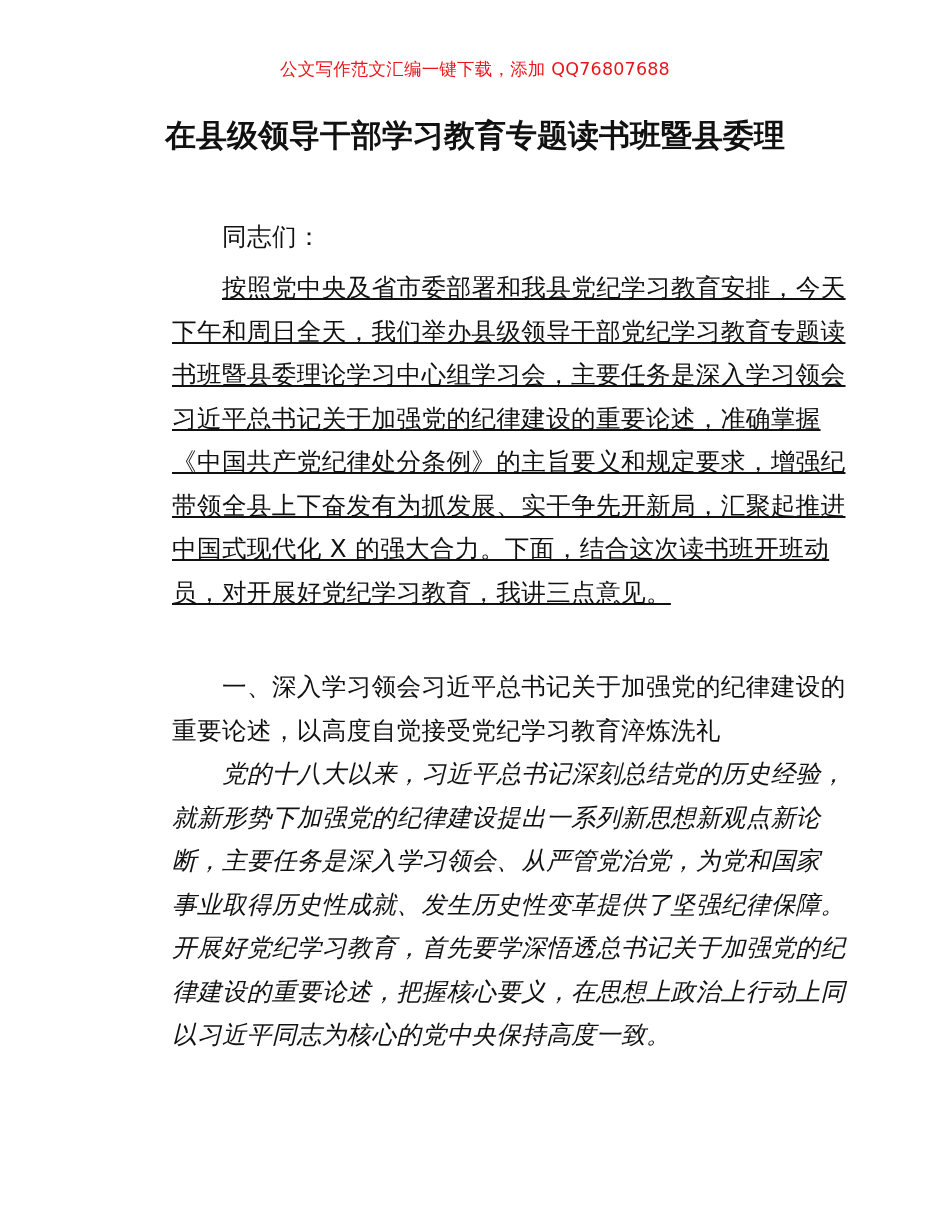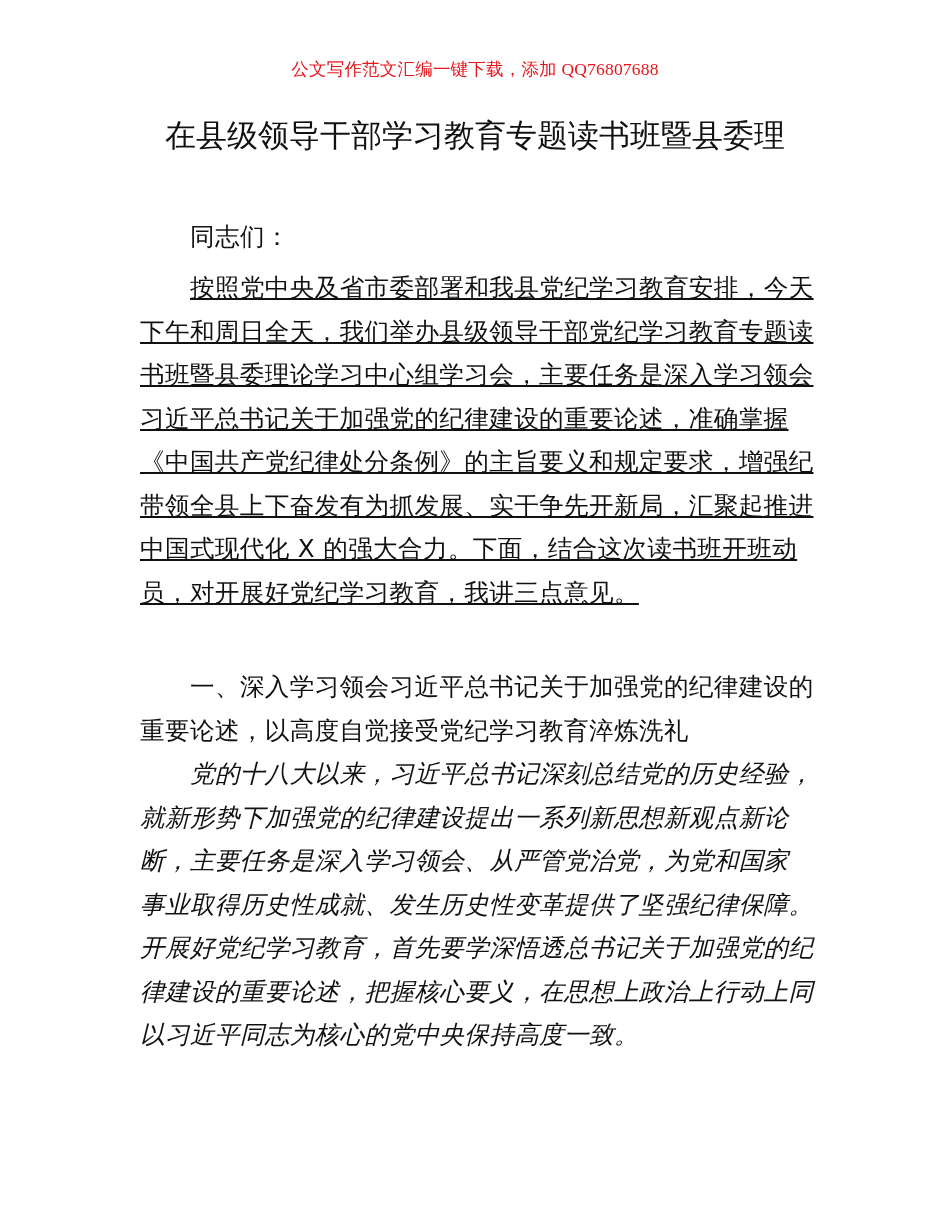--- a/index.html
+++ b/index.html
@@ -26,48 +26,48 @@
     .header-banner {
       position: absolute;
       top: 57px;
       left: 0;
       width: 950px;
       text-align: center;
       color: #e8161c;
       font-size: 17.5px;
       line-height: 24px;
       letter-spacing: 0.2px;
-      font-family: Liberation Serif, serif;
     }
     .title {
       position: absolute;
       top: 112px;
       left: 140px;
       width: 670px;
       text-align: center;
       font-size: 31px;
       line-height: 46px;
-      font-weight: normal;
+      font-weight: bold;
       color: #111111;
       margin: 0;
     }
     .title-line { display: block; white-space: nowrap; }
     .body-text {
       position: absolute;
       left: 140px;
       width: 672px;
       font-size: 24.6px;
       color: #111111;
     }
     .line {
       display: block;
       white-space: nowrap;
       height: 43.5px;
       line-height: 43.5px;
       letter-spacing: 0.35px;
+      margin-left: 32px;
     }
     .indent { padding-left: 50px; }
     .salutation { top: 215px; }
     .para1 { top: 266px; text-decoration: underline; }
     .para2 { top: 665px; }
     .para3 { top: 752px; font-style: italic; }
   </style>
 </head>
 <body>
 

